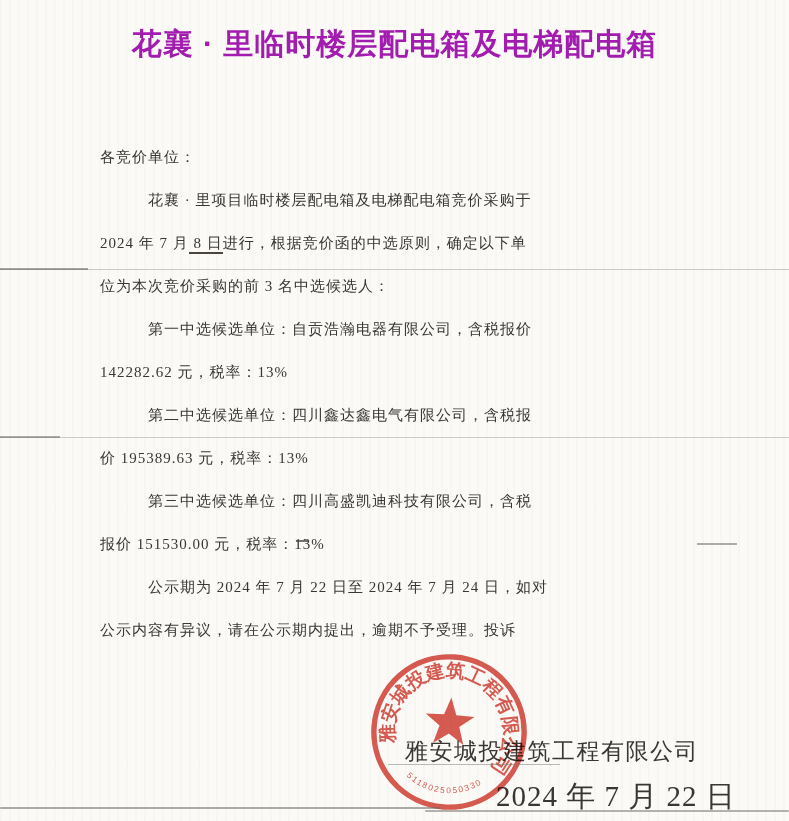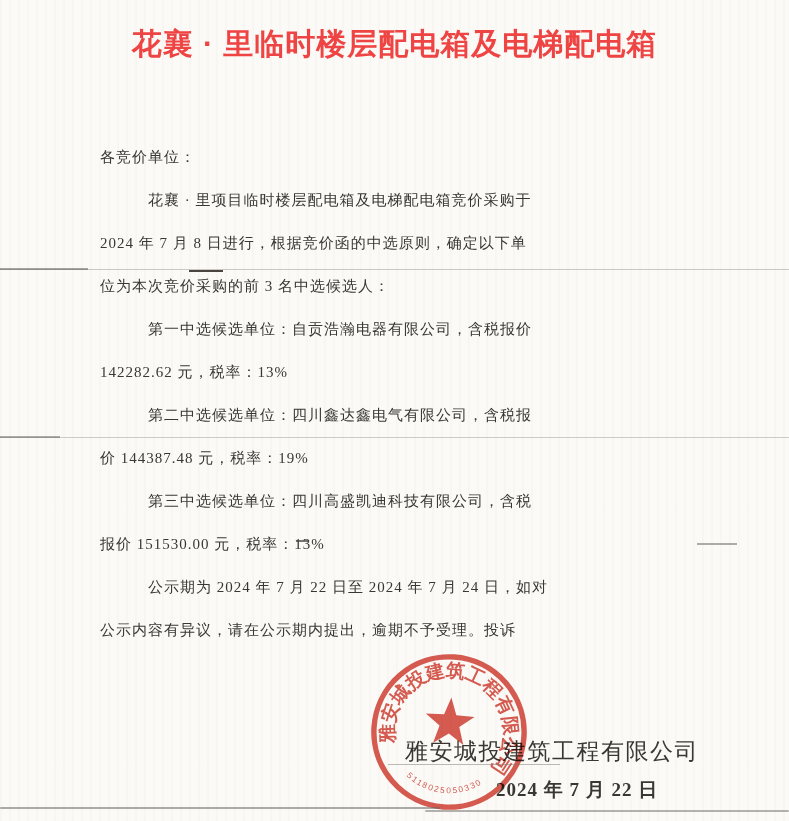--- a/index.html
+++ b/index.html
@@ -12,38 +12,38 @@
   }
   
   .page::before{
     content:""; position:absolute; inset:0; pointer-events:none;
     background:repeating-linear-gradient(90deg, rgba(160,158,150,0.045) 0 2px, rgba(255,255,255,0) 2px 9px);
   }
 
   .title {
     position:absolute; top:20px; left:0; width:100%;
     text-align:center; font-family:"Liberation Sans","DejaVu Sans",sans-serif;
-    font-weight:bold; font-size:30px; line-height:48px; letter-spacing:1px; color:#ef4444;
+    font-weight:bold; font-size:30px; line-height:48px; letter-spacing:1px; color:#a21caf;
   }
 
   .bodytext {
     position:absolute; left:100px; top:136px; width:620px;
     font-size:15px; line-height:43px; letter-spacing:1px;
     white-space:nowrap; color:#3a3732;
   }
   .indent { padding-left:48px; }
-  .uline { border-bottom:2px solid #4a463f; padding-bottom:19px; }
+  .uline { border-bottom:2px solid #4a463f; padding-bottom:1px; }
 
   .signature {
     position:absolute; left:405px; top:736px;
     font-size:23px; letter-spacing:1.5px; color:#3a3732; white-space:nowrap;
   }
   .sig-date {
     position:absolute; left:496px; top:777px;
-    font-size:19px; letter-spacing:1px; color:#3a3732; white-space:nowrap;font-weight:bold;
+    font-size:29px; letter-spacing:1px; color:#3a3732; white-space:nowrap;
   }
 
   .stamp {
     position:absolute; left:365px; top:648px; width:168px; height:168px;
     opacity:.84; mix-blend-mode:multiply; transform:rotate(4deg);
   }
   .stamp text { font-family:"Liberation Sans","DejaVu Sans",sans-serif; }
 
   .artifact { position:absolute; pointer-events:none; }
   .a-full1 { top:269px; left:0; width:789px; height:1px; background:rgba(135,130,123,0.42); }
@@ -66,21 +66,21 @@
   </div>
 
   <div class="bodytext">
     <div class="line">各竞价单位：</div>
     <div class="line indent">花襄 · 里项目临时楼层配电箱及电梯配电箱竞价采购于</div>
     <div class="line"><span>2024 年 7 月</span><span class="uline"> 8 日</span><span>进行，根据竞价函的中选原则，确定以下单</span></div>
     <div class="line">位为本次竞价采购的前 3 名中选候选人：</div>
     <div class="line indent">第一中选候选单位：自贡浩瀚电器有限公司，含税报价</div>
     <div class="line">142282.62 元，税率：13%</div>
     <div class="line indent">第二中选候选单位：四川鑫达鑫电气有限公司，含税报</div>
-    <div class="line">价 144387.48 元，税率：19%</div>
+    <div class="line">价 195389.63 元，税率：13%</div>
     <div class="line indent">第三中选候选单位：四川高盛凯迪科技有限公司，含税</div>
     <div class="line">报价 151530.00 元，税率：13%</div>
     <div class="line indent">公示期为 2024 年 7 月 22 日至 2024 年 7 月 24 日，如对</div>
     <div class="line">公示内容有异议，请在公示期内提出，逾期不予受理。投诉</div>
   </div>
 
   <div class="signature">雅安城投建筑工程有限公司</div>
   <div class="sig-date">2024 年 7 月 22 日</div>
 
   <svg class="stamp" viewBox="0 0 170 170" aria-hidden="true">

